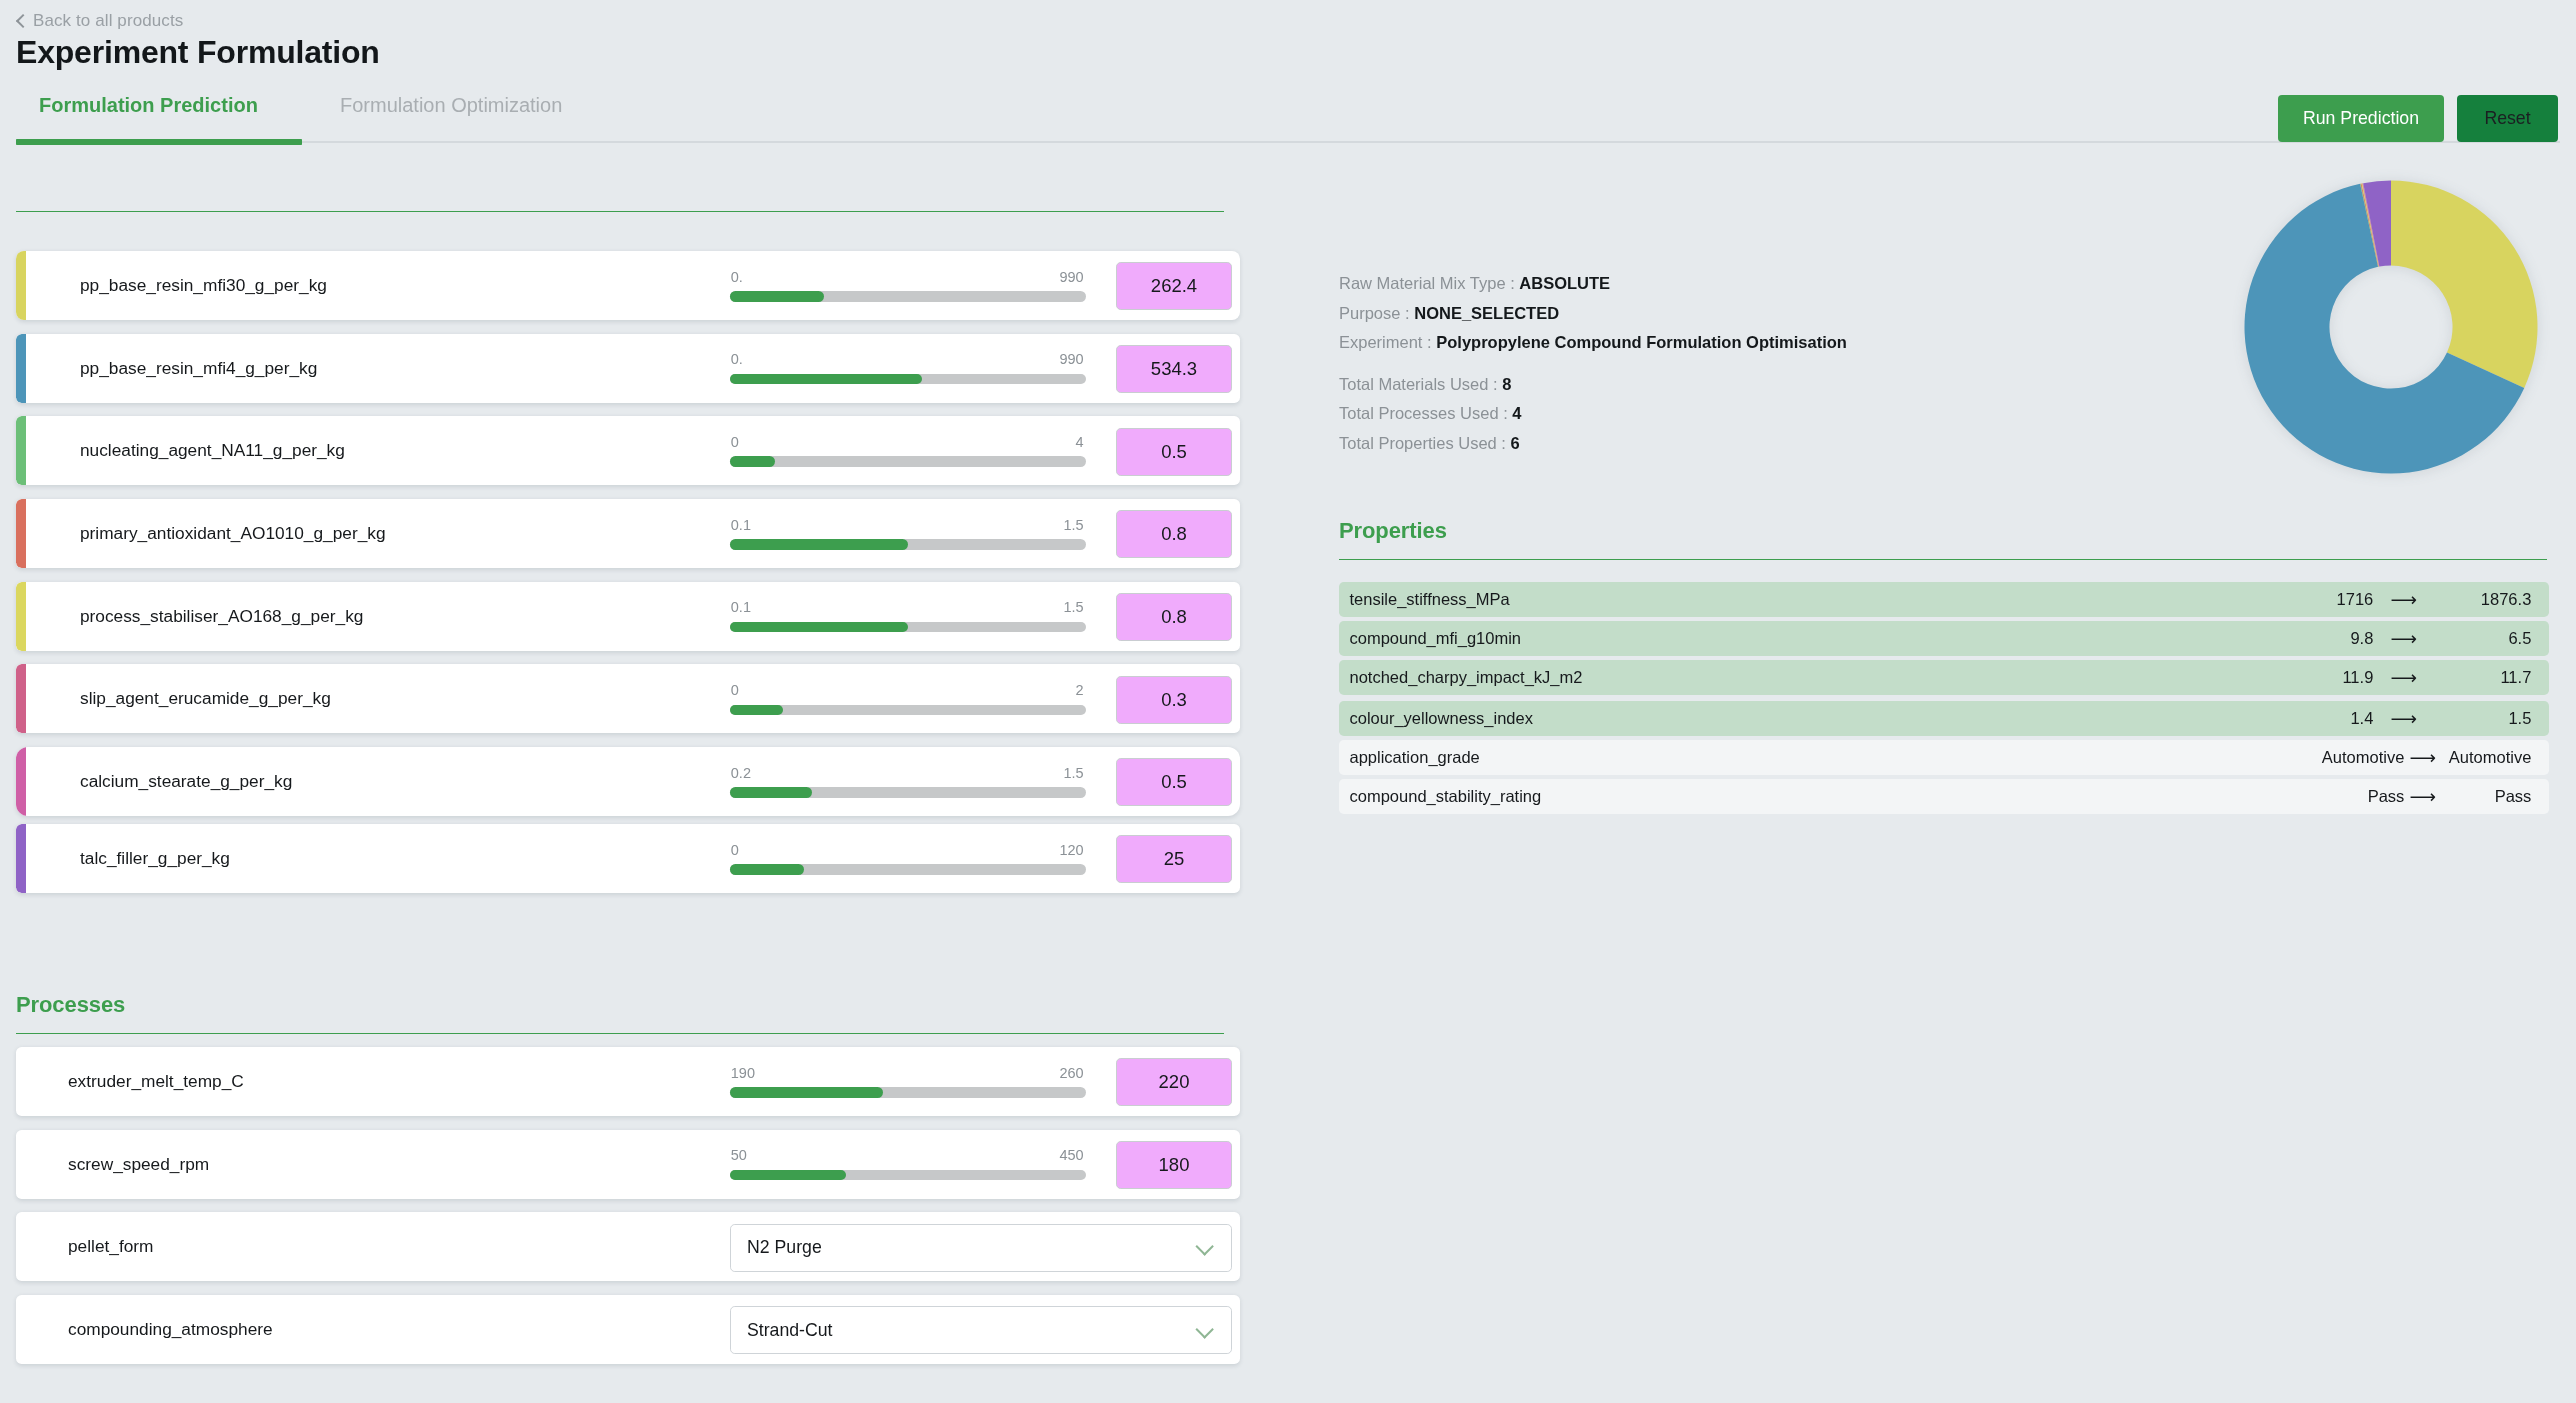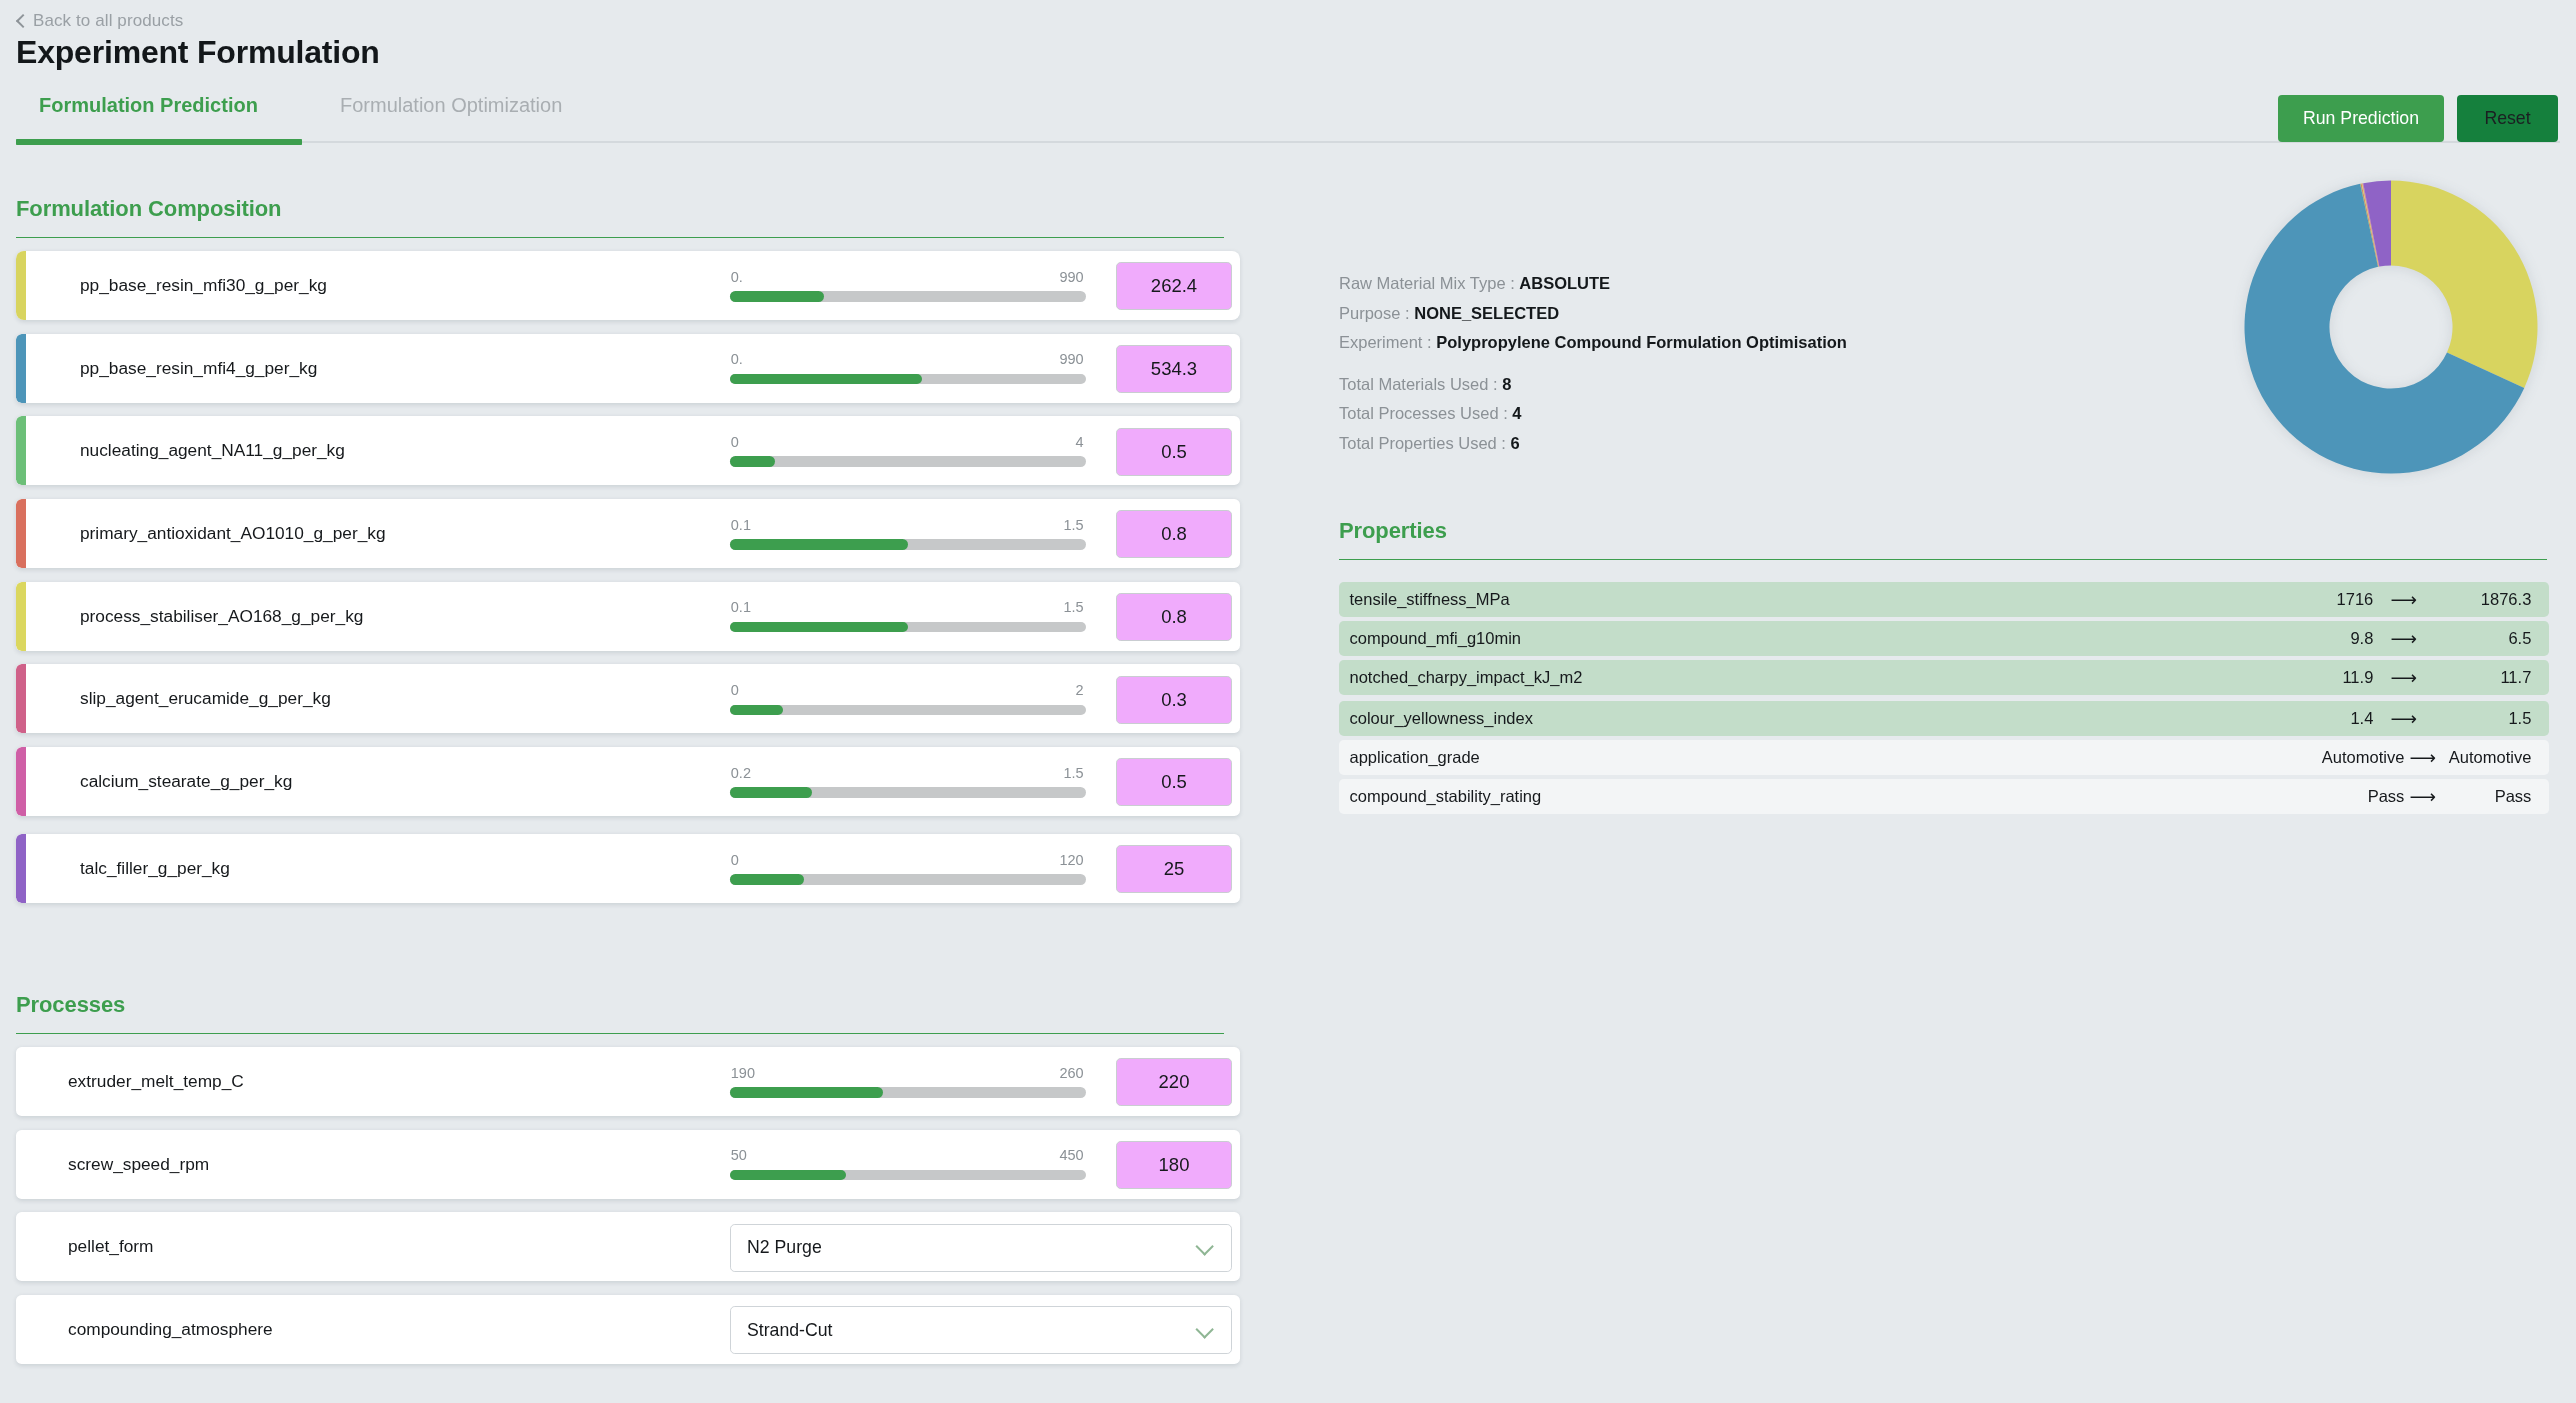--- a/index.html
+++ b/index.html
@@ -174,21 +174,20 @@
     <div class="tab active">Formulation Prediction</div>
     <div class="tab inactive">Formulation Optimization</div>
     <div class="tab-underline-active"></div>
     <div class="tab-underline-rest"></div>
   </div>
 
   <div class="btn btn-run">Run Prediction</div>
   <div class="btn btn-reset">Reset</div>
 
   <div class="sect" style="left:16px; top:196px; width:1208px;">
-    <div class="sect-title">Formulation Composition</div>
     <div class="sect-rule"></div>
   </div>
   <div id="composition-list" style="position:absolute; left:16px; top:251px; width:1224px;">
       <div class="card" style="margin-bottom: 13.7px; border-radius: 8px;">
         <div class="accent" style="background: rgb(216, 212, 95);"></div>
         <div class="row-label">pp_base_resin_mfi30_g_per_kg</div>
         <div class="slider-wrap">
           <div class="slider-minmax">
             <span class="slider-min">0.</span>
             <span class="slider-max">990</span>
@@ -262,21 +261,21 @@
           <div class="slider-minmax">
             <span class="slider-min">0</span>
             <span class="slider-max">2</span>
           </div>
           <div class="track">
             <div class="fill" style="width: 15%;"></div>
           </div>
         </div>
         <div class="value-box">0.3</div>
       </div>
-      <div class="card" style="margin-bottom: 18px;">
+      <div class="card" style="margin-bottom: 8px; border-radius: 12px;">
         <div class="accent" style="background: rgb(207, 95, 166);"></div>
         <div class="row-label">calcium_stearate_g_per_kg</div>
         <div class="slider-wrap">
           <div class="slider-minmax">
             <span class="slider-min">0.2</span>
             <span class="slider-max">1.5</span>
           </div>
           <div class="track">
             <div class="fill" style="width: 23%;"></div>
           </div>

